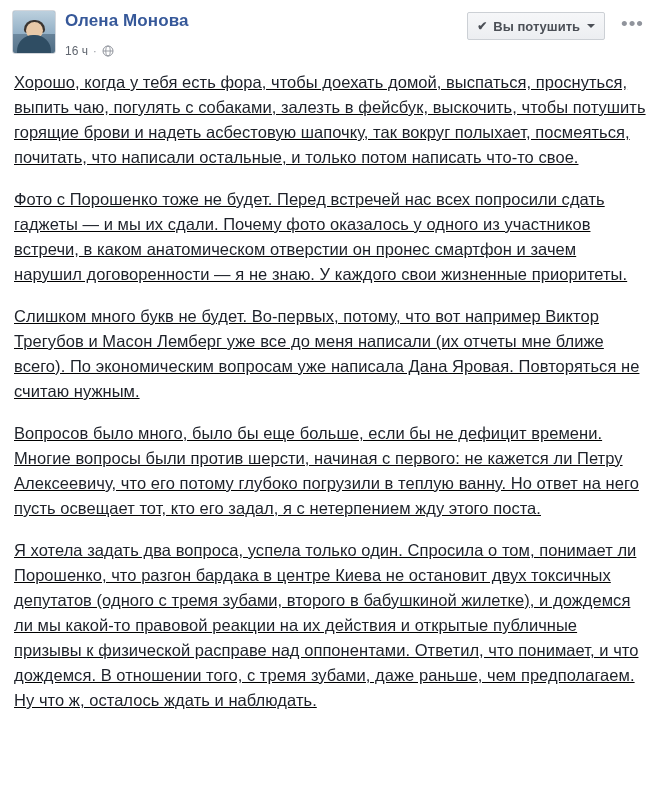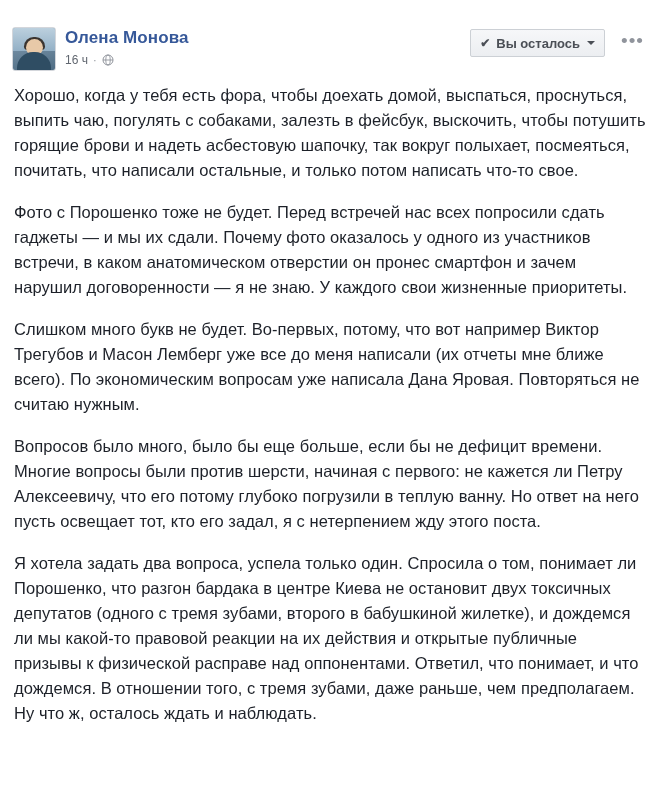--- a/index.html
+++ b/index.html
@@ -14,21 +14,21 @@
     min-height: 802px;
     background: #ffffff;
     position: relative;
     overflow: hidden;
   }
 
   
   .post-header {
     display: flex;
     align-items: flex-start;
-    padding: 27px 12px 6px 12px;
+    padding: 10px 12px 6px 12px;
   }
   .avatar {
     width: 44px;
     height: 44px;
     border-radius: 3px;
     flex: 0 0 44px;
     background: linear-gradient(170deg, #8fa6b8 0%, #6f8aa0 45%, #4f6d84 100%);
     position: relative;
     overflow: hidden;
     border: 1px solid #d3d6db;
@@ -79,21 +79,21 @@
     font-size: 17px;
     font-weight: bold;
     line-height: 20px;
     letter-spacing: 0.1px;
     cursor: pointer;
     display: inline-block;
   }
   .meta-row {
     display: flex;
     align-items: center;
-    margin-top: 5px;
+    margin-top: 13px;
     color: #616770;
     font-size: 12px;
     line-height: 14px;
   }
   .meta-time { color: #616770; cursor: pointer; }
   .meta-dot { margin: 0 5px; color: #90949c; font-size: 11px; }
   .globe-icon {
     width: 12px; height: 12px;
     display: inline-block;
     position: relative;
@@ -143,20 +143,21 @@
     line-height: 20px;
     letter-spacing: 1px;
     cursor: pointer;
     padding: 2px 4px 0 4px;
     user-select: none;
   }
 
   
   .post-body {
     padding: 6px 14px 10px 14px;
+    text-decoration: underline;
   }
   .post-body p {
     margin: 0 0 17px 0;
     color: #1d2129;
     font-size: 16.5px;
     line-height: 25px;
     letter-spacing: 0.05px;
     text-align: left;
   }
   .post-body p:last-child { margin-bottom: 4px; }
@@ -186,21 +187,21 @@
             <ellipse cx="6" cy="6" rx="2.2" ry="5" fill="none" stroke="#90949c" stroke-width="0.9"></ellipse>
             <line x1="1" y1="6" x2="11" y2="6" stroke="#90949c" stroke-width="0.9"></line>
           </svg>
         </span>
       </div>
     </div>
 
     <div class="header-actions">
       <div class="follow-button">
         <span class="check">✔</span>
-        <span>Вы осталось</span>
+        <span>Вы потушить</span>
         <span class="caret"></span>
       </div>
       <div class="more-button">•••</div>
     </div>
 
   </div>
 
   <div class="post-body">
     <p>Хорошо, когда у тебя есть фора, чтобы доехать домой, выспаться, проснуться, выпить чаю, погулять с собаками, залезть в фейсбук, выскочить, чтобы потушить горящие брови и надеть асбестовую шапочку, так вокруг полыхает, посмеяться, почитать, что написали остальные, и только потом написать что-то свое.</p>
     <p>Фото с Порошенко тоже не будет. Перед встречей нас всех попросили сдать гаджеты — и мы их сдали. Почему фото оказалось у одного из участников встречи, в каком анатомическом отверстии он пронес смартфон и зачем нарушил договоренности — я не знаю. У каждого свои жизненные приоритеты.</p>

